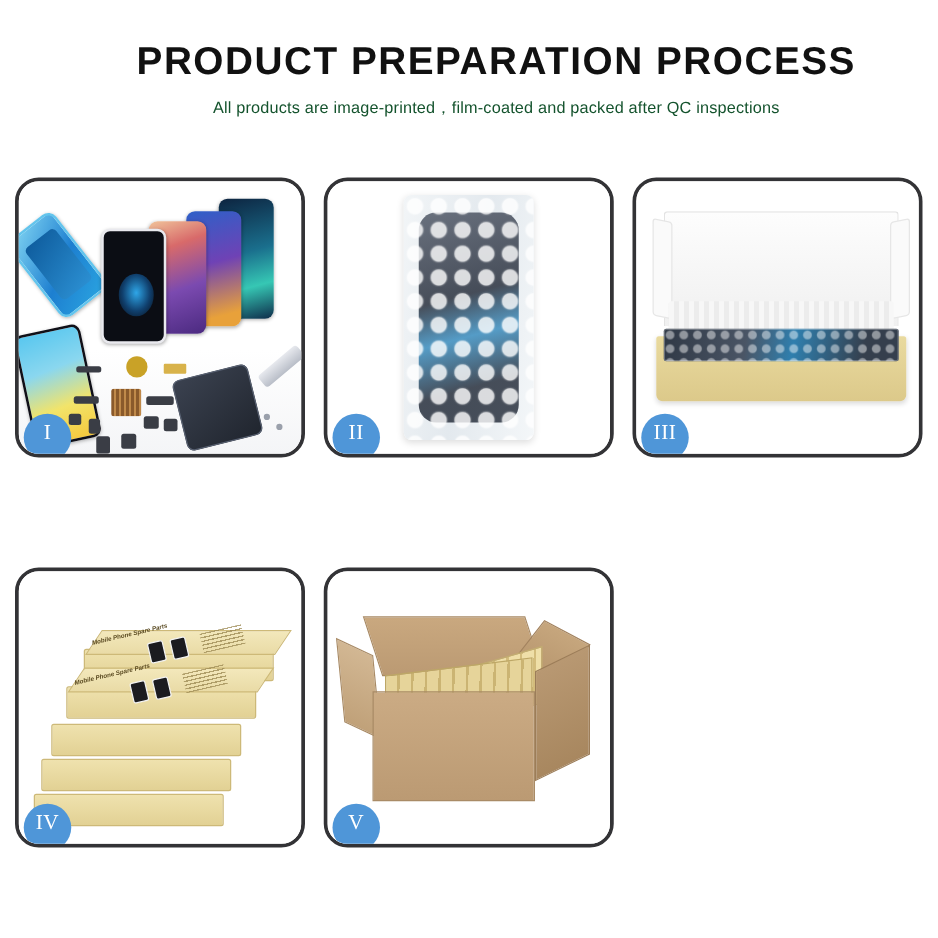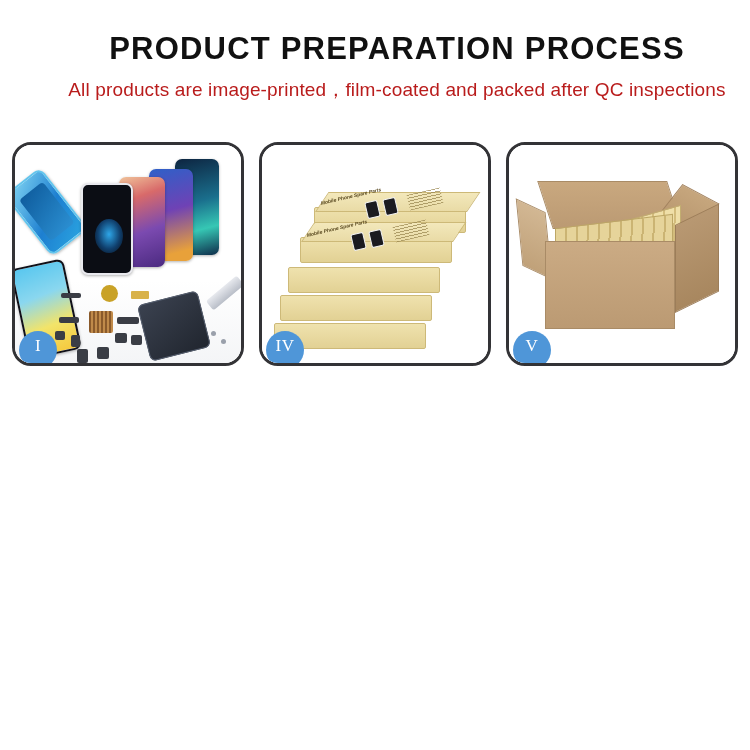--- a/index.html
+++ b/index.html
@@ -11,21 +11,21 @@
   }
   .page { position: relative; width: 750px; height: 750px; background: #fff; padding-left: 44px; }
 
   .header { text-align: center; padding-top: 33px; }
   .title {
     font-size: 31px; font-weight: 700; color: #111;
     letter-spacing: 1.2px; line-height: 1.05;
     font-family: "Liberation Sans", sans-serif;
   }
   .subtitle {
-    font-size: 19px; color: #b91c1c; margin-top: 11px;
+    font-size: 13px; color: #14532d; margin-top: 11px;
     letter-spacing: .15px; white-space: nowrap;
   }
 
   .grid {
     position: absolute; left: 12px; top: 142px;
     width: 726px; height: 536px;
     display: grid;
     grid-template-columns: repeat(3, 232px);
     grid-template-rows: repeat(2, 224px);
     column-gap: 15px; row-gap: 88px;
@@ -323,21 +323,39 @@
         <div class="part" style="left:62px;top:204px;width:11px;height:14px;"></div>
         <div class="part" style="left:82px;top:202px;width:12px;height:12px;"></div>
         <div class="backshell"></div>
         <div class="driver"></div>
         <div class="part" style="left:196px;top:186px;width:5px;height:5px;border-radius:50%;background:#9aa0ab;"></div>
         <div class="part" style="left:206px;top:194px;width:5px;height:5px;border-radius:50%;background:#9aa0ab;"></div>
       </div>
       <div class="badge">I</div>
     </div>
 
-
+    <div class="panel">
+      <div class="panel-stage p2">
+        <div class="bubble-pack">
+          <div class="bubble-inner"></div>
+          <div class="bubble-dots"></div>
+        </div>
+      </div>
+      <div class="badge">II</div>
+    </div>
+
+    <div class="panel">
+      <div class="panel-stage p3">
+        <div class="lid"></div>
+        <div class="foam"></div>
+        <div class="box-tray"></div>
+        <div class="tray-content"></div>
+      </div>
+      <div class="badge">III</div>
+    </div>
 
     <div class="panel">
       <div class="panel-stage p4">
         <div class="stack">
           <div class="kbox" style="left:44px;top:44px;">
             <div class="face"></div>
           </div>
           <div class="kbox" style="left:30px;top:74px;">
             <div class="face"></div>
           </div>

